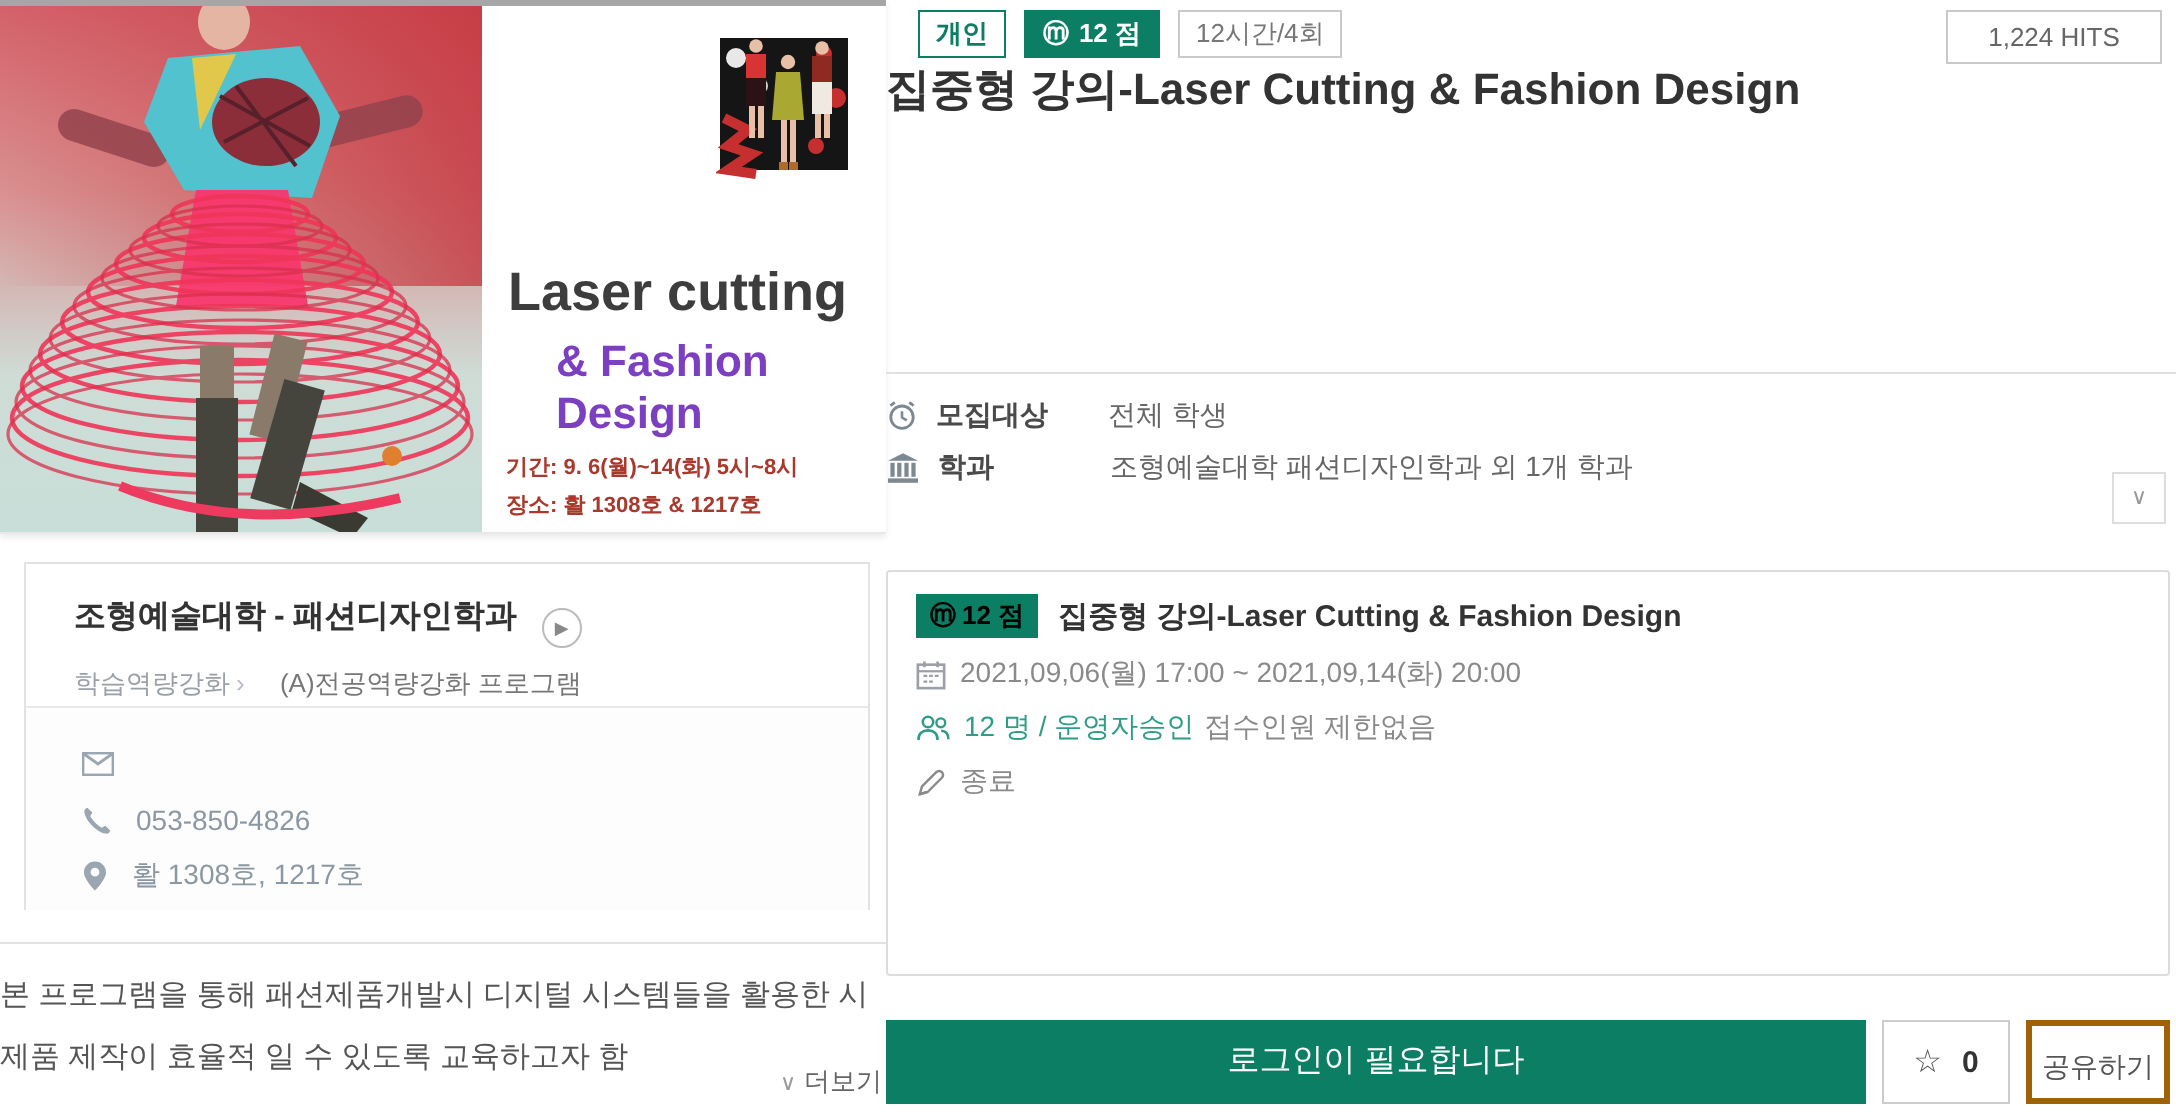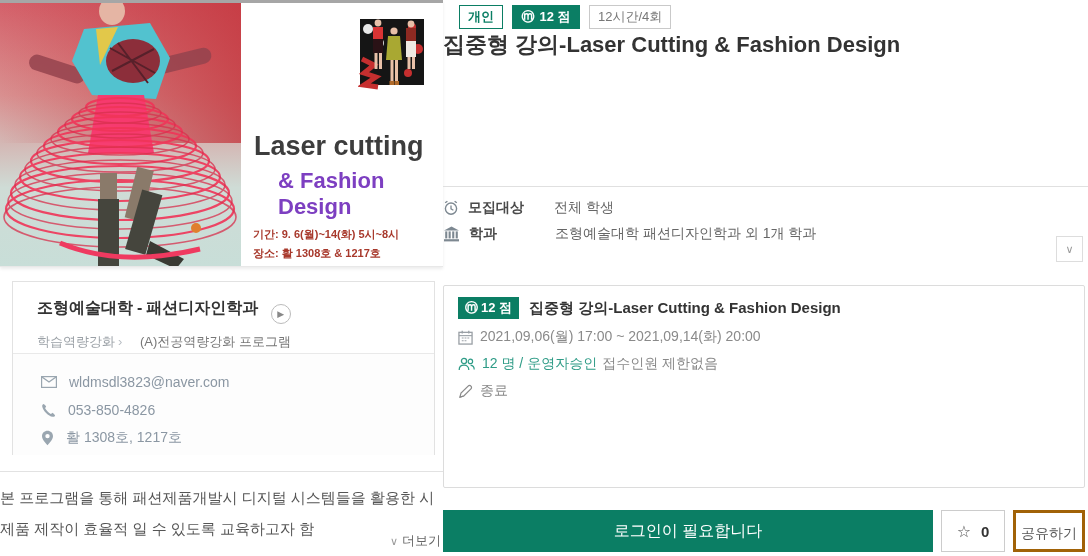--- a/index.html
+++ b/index.html
@@ -68,21 +68,21 @@
   .detail-value { font-size:14px; color:#666; }
   #dept-toggle { left:1056px; top:236px; width:27px; height:26px; border:1px solid #ddd;
                  background:#fff; text-align:center; line-height:24px; color:#999;
                  font-size:11px; cursor:pointer; }
 
   
   #session-card { left:443px; top:285px; width:642px; height:203px;
                   border:1px solid #dcdcdc; border-radius:2px; background:#fff;
                   padding:11px 14px; }
   #session-head { display:flex; align-items:center; }
-  .session-badge { background:#0b7e64; color:#ffffff; font-size:13px; font-weight:bold;
+  .session-badge { background:#0b7e64; color:#000000; font-size:13px; font-weight:bold;
                    height:22px; line-height:22px; padding:0 7px; margin-right:10px; }
   .session-badge .m-glyph { margin-right:3px; }
   #session-title { font-size:15px; font-weight:bold; color:#333; }
   .session-row { display:flex; align-items:center; margin-top:9px; font-size:14px;
                  color:#8a8a8a; }
   .session-row svg { margin-right:7px; flex:0 0 auto; }
   .cap-green { color:#2f9c87; }
   .cap-gray { color:#8a8a8a; margin-left:5px; }
 
   
@@ -216,21 +216,20 @@
         <span>학습역량강화</span><span class="crumb-sep">›</span>
         <span class="crumb2">(A)전공역량강화 프로그램</span>
       </div>
     </div>
     <div id="org-contacts">
       <div class="contact-row">
         <svg width="16" height="12" viewBox="0 0 16 12">
           <rect x="0.5" y="0.5" width="15" height="11" fill="none" stroke="#9aa6b0" stroke-width="1.4"></rect>
           <path d="M1 1 l7 5 l7 -5" fill="none" stroke="#9aa6b0" stroke-width="1.4"></path>
         </svg>
-        <span>wldmsdl3823@naver.com</span>
       </div>
       <div class="contact-row">
         <svg width="15" height="15" viewBox="0 0 16 16">
           <path d="M3 1 C2 1 1 2 1.3 3.6 C2 8 8 14 12.4 14.7 C14 15 15 14 15 13 L12.5 10.5 L10.5 11.6 C8.5 10.6 5.4 7.5 4.4 5.5 L5.5 3.5 Z" fill="#9aa6b0"></path>
         </svg>
         <span>053-850-4826</span>
       </div>
       <div class="contact-row">
         <svg width="13" height="16" viewBox="0 0 13 16">
           <path d="M6.5 0.8 C3.4 0.8 1 3.2 1 6.2 C1 9.8 6.5 15.2 6.5 15.2 C6.5 15.2 12 9.8 12 6.2 C12 3.2 9.6 0.8 6.5 0.8 Z M6.5 8.3 A2.2 2.2 0 1 1 6.5 3.9 A2.2 2.2 0 0 1 6.5 8.3 Z" fill="#9aa6b0"></path>
@@ -245,20 +244,21 @@
   </div>
   <div id="desc-more" class="abs">
     <span class="chev">∨</span><span>더보기</span>
   </div>
 
   <div id="badge-row" class="abs">
     <span class="badge badge-outline-green">개인</span>
     <span class="badge badge-filled"><span class="m-glyph">ⓜ</span><span>12 점</span></span>
     <span class="badge badge-gray">12시간/4회</span>
   </div>
+  <div id="hits-box" class="abs">1,224 HITS</div>
   <h1 id="main-title" class="abs">집중형 강의-Laser Cutting &amp; Fashion Design</h1>
 
   <div id="details" class="abs">
     <div class="detail-row">
       <svg width="16" height="16" viewBox="0 0 16 16">
         <circle cx="8" cy="8.6" r="5.6" fill="none" stroke="#7d8891" stroke-width="1.4"></circle>
         <path d="M8 5.6 v3.2 l2.4 1.4" fill="none" stroke="#7d8891" stroke-width="1.3"></path>
         <path d="M2.2 2.8 l2.2 -1.6 M13.8 2.8 l-2.2 -1.6" stroke="#7d8891" stroke-width="1.4" fill="none"></path>
       </svg>
       <span class="detail-label">모집대상</span>

